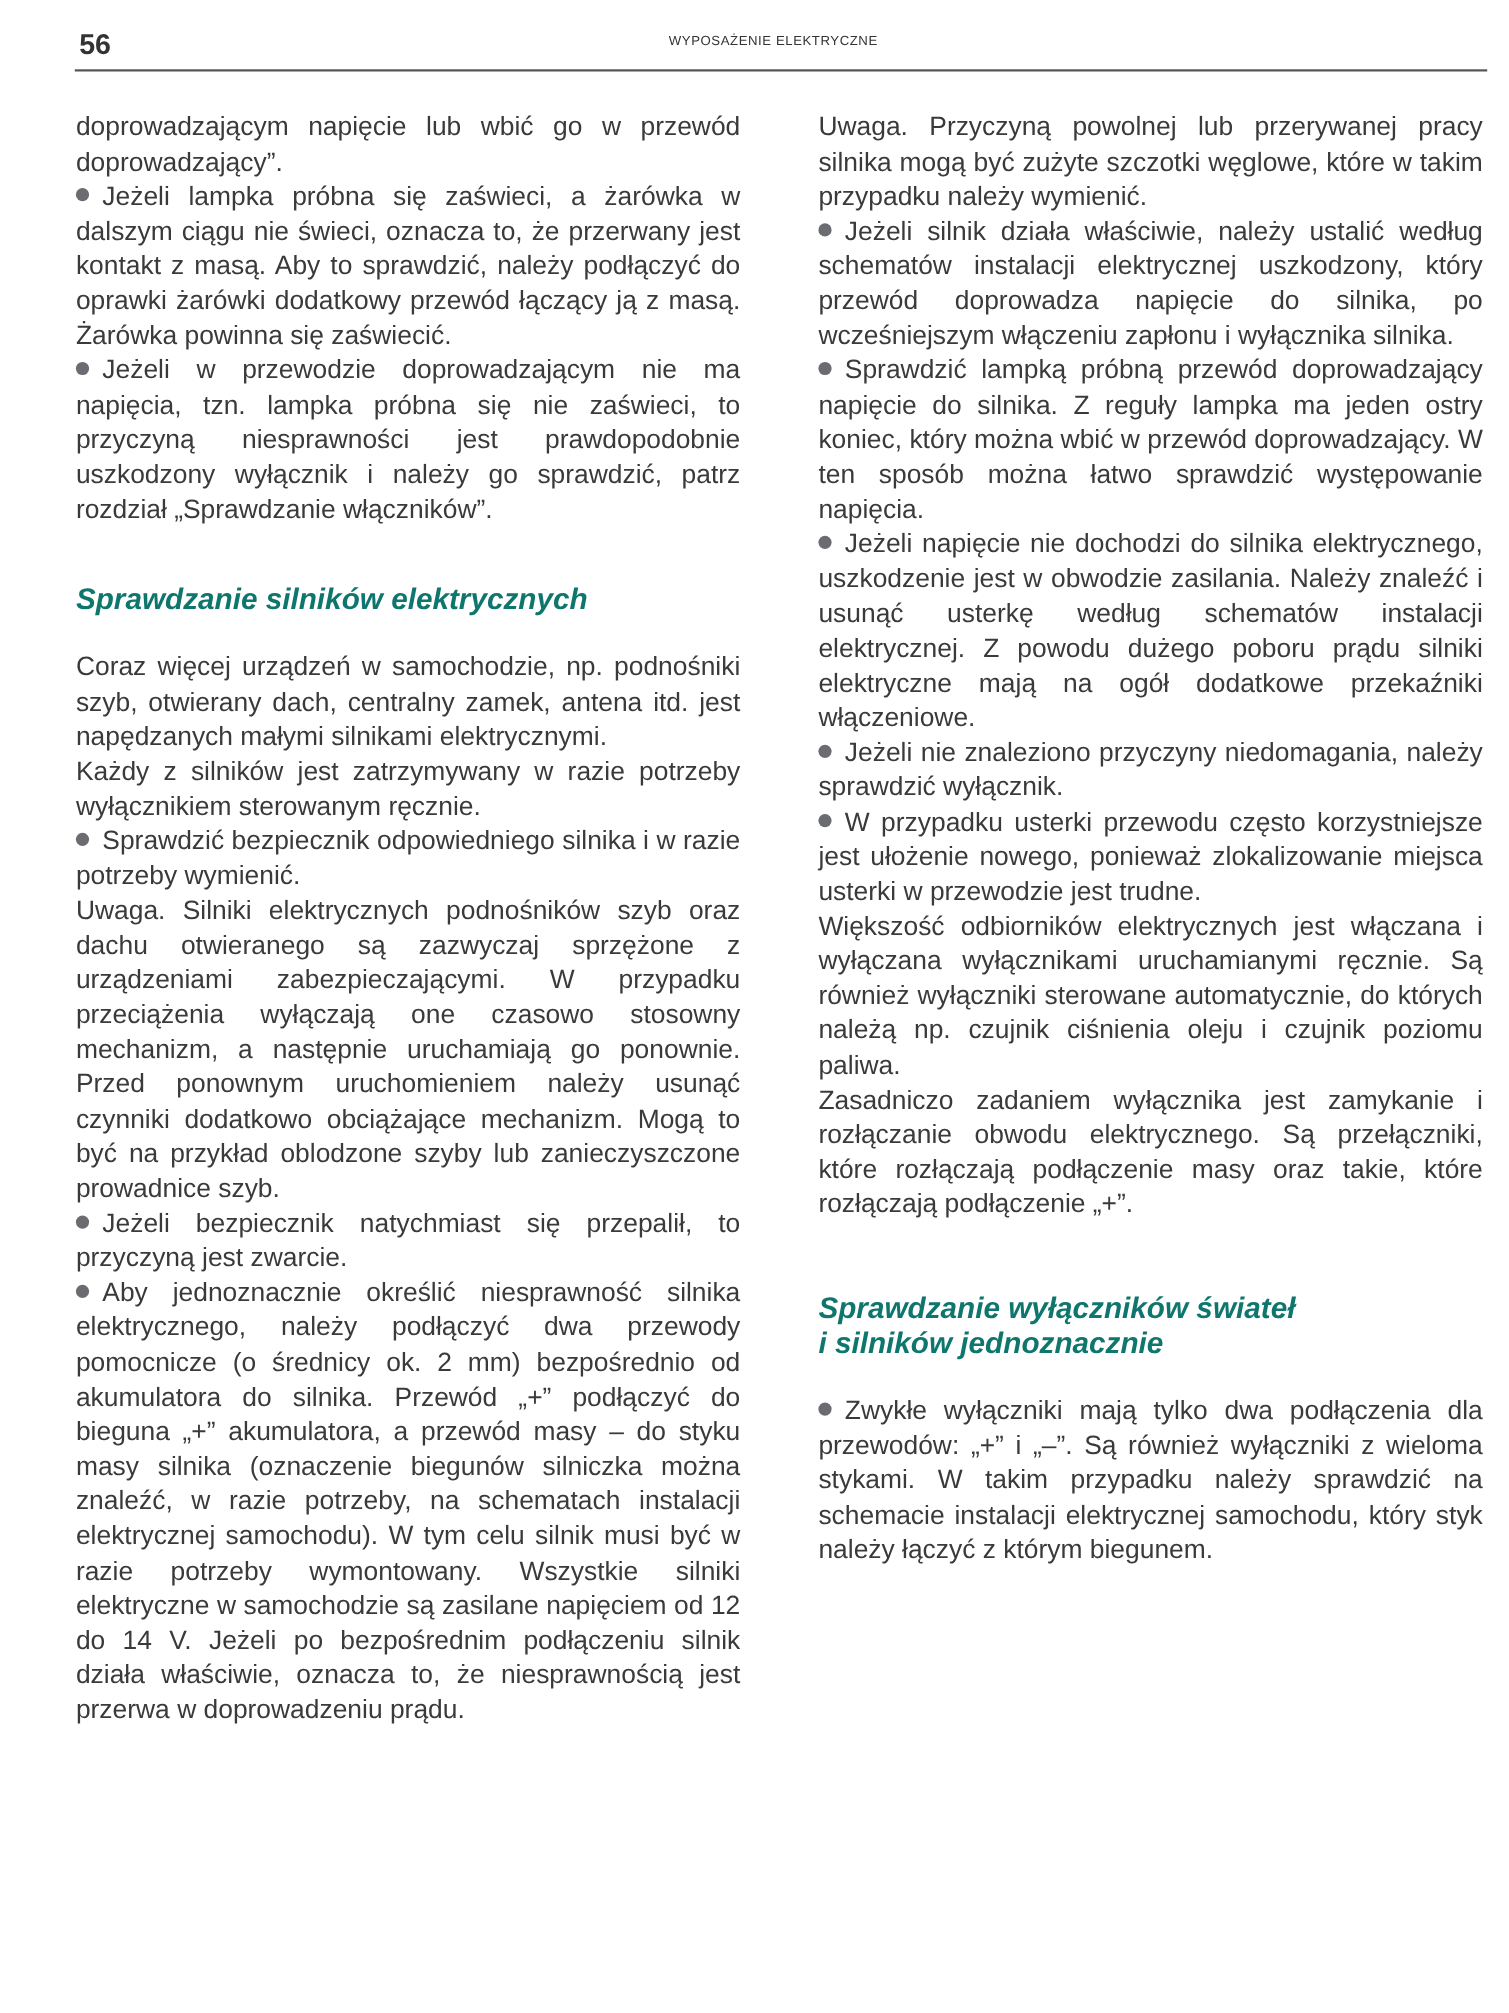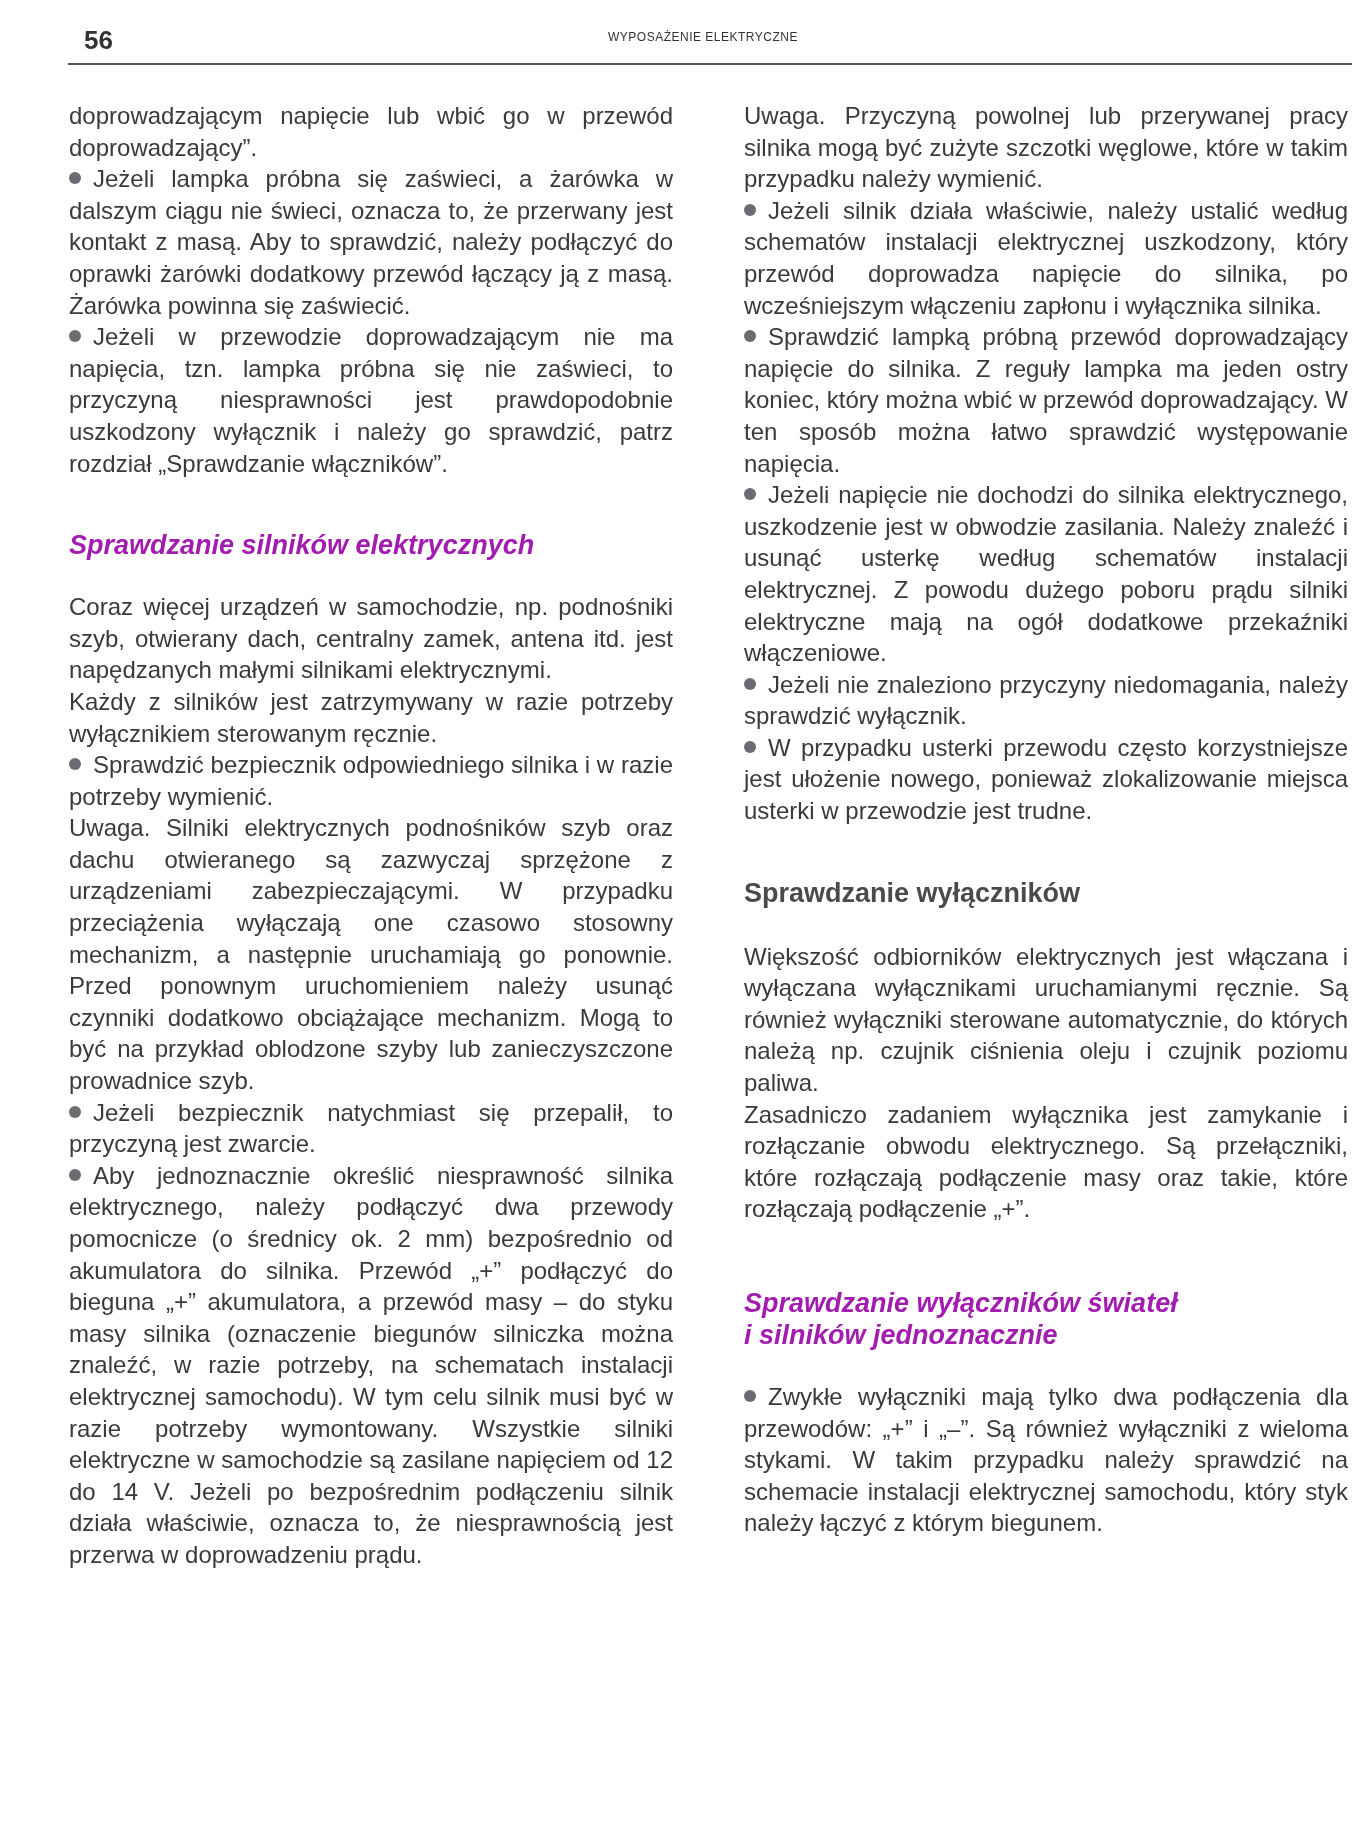--- a/index.html
+++ b/index.html
@@ -1,30 +1,30 @@
 <!DOCTYPE html>
 <html><head>
   <meta charset="utf-8">
   <style>
     html, body { margin: 0; padding: 0; }
     body {
       width: 1372px; height: 1830px; background: #ffffff; position: relative;
       font-family: "Liberation Sans", sans-serif; color: #3a3a3a; overflow: hidden;
     }
     .header { position: absolute; left: 68px; top: 22px; width: 1270px; height: 44px; }
-    .page-num { position: absolute; left: 16px; top: 3px; font-size: 26px; font-weight: bold; color: #333; }
+    .page-num { position: absolute; left: 4px; top: 3px; font-size: 26px; font-weight: bold; color: #333; }
     .running-title { position: absolute; left: 0; right: 0; top: 8px; text-align: center; font-size: 12px; letter-spacing: 0.5px; color: #333; }
     .rule { position: absolute; left: 68px; top: 63px; width: 1284px; height: 2px; background: #555; }
     .col { position: absolute; top: 100px; width: 604px; font-size: 24px; line-height: 31.6px; }
     .col.left { left: 69px; }
     .col.right { left: 744px; }
     p { margin: 0; text-align: justify; }
     .bullet-dot { display: inline-block; width: 12px; height: 12px; border-radius: 50%; background: #6b6b72; margin-right: 12px; position: relative; top: -3px; }
     .uwaga { font-weight: normal; }
-    .h-italic { font-weight: bold; font-style: italic; font-size: 27px; line-height: 32px; color: #a21caf; margin: 0; }
+    .h-italic { font-weight: bold; font-style: italic; font-size: 27px; line-height: 32px; color: #0f766e; margin: 0; }
     .h-plain { font-weight: bold; font-size: 27px; line-height: 32px; color: #4a4a4a; margin: 0; }
   </style>
 </head>
 <body>
 
 <div class="header">
   <span class="page-num">56</span>
   <div class="running-title">WYPOSAŻENIE ELEKTRYCZNE</div>
 </div>
 <div class="rule"></div>
@@ -45,21 +45,20 @@
 </div>
 
 <div class="col right">
   <p><span class="uwaga">Uwaga.</span><span> Przyczyną powolnej lub przerywanej pracy silnika mogą być zużyte szczotki węglowe, które w takim przypadku należy wymienić.</span></p>
   <p><span class="bullet-dot"></span><span>Jeżeli silnik działa właściwie, należy ustalić według schematów instalacji elektrycznej uszkodzony, który przewód doprowadza napięcie do silnika, po wcześniejszym włączeniu zapłonu i wyłącznika silnika.</span></p>
   <p><span class="bullet-dot"></span><span>Sprawdzić lampką próbną przewód doprowadzający napięcie do silnika. Z reguły lampka ma jeden ostry koniec, który można wbić w przewód doprowadzający. W ten sposób można łatwo sprawdzić występowanie napięcia.</span></p>
   <p><span class="bullet-dot"></span><span>Jeżeli napięcie nie dochodzi do silnika elektrycznego, uszkodzenie jest w obwodzie zasilania. Należy znaleźć i usunąć usterkę według schematów instalacji elektrycznej. Z powodu dużego poboru prądu silniki elektryczne mają na ogół dodatkowe przekaźniki włączeniowe.</span></p>
   <p><span class="bullet-dot"></span><span>Jeżeli nie znaleziono przyczyny niedomagania, należy sprawdzić wyłącznik.</span></p>
   <p><span class="bullet-dot"></span><span>W przypadku usterki przewodu często korzystniejsze jest ułożenie nowego, ponieważ zlokalizowanie miejsca usterki w przewodzie jest trudne.</span></p>
 
-  <h2 class="h-plain" style="margin-top:50px; margin-bottom:32px;">Sprawdzanie wyłączników</h2>
 
   <p>Większość odbiorników elektrycznych jest włączana i wyłączana wyłącznikami uruchamianymi ręcznie. Są również wyłączniki sterowane automatycznie, do których należą np. czujnik ciśnienia oleju i czujnik poziomu paliwa.</p>
   <p>Zasadniczo zadaniem wyłącznika jest zamykanie i rozłączanie obwodu elektrycznego. Są przełączniki, które rozłączają podłączenie masy oraz takie, które rozłączają podłączenie „+”.</p>
 
   <h2 class="h-italic" style="margin-top:62px;">
     <span>Sprawdzanie wyłączników świateł</span><br>
     <span>i silników jednoznacznie</span>
   </h2>
   <div style="height:30px;"></div>
   <p><span class="bullet-dot"></span><span>Zwykłe wyłączniki mają tylko dwa podłączenia dla przewodów: „+” i „–”. Są również wyłączniki z wieloma stykami. W takim przypadku należy sprawdzić na schemacie instalacji elektrycznej samochodu, który styk należy łączyć z którym biegunem.</span></p>

